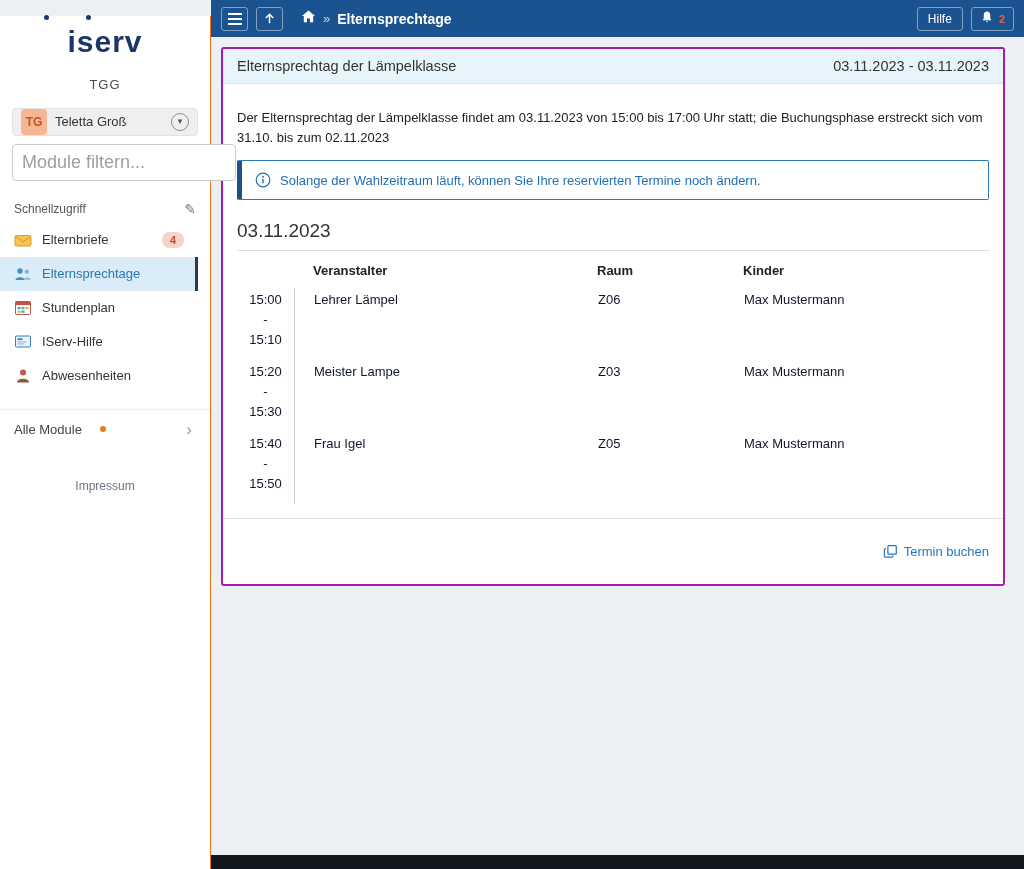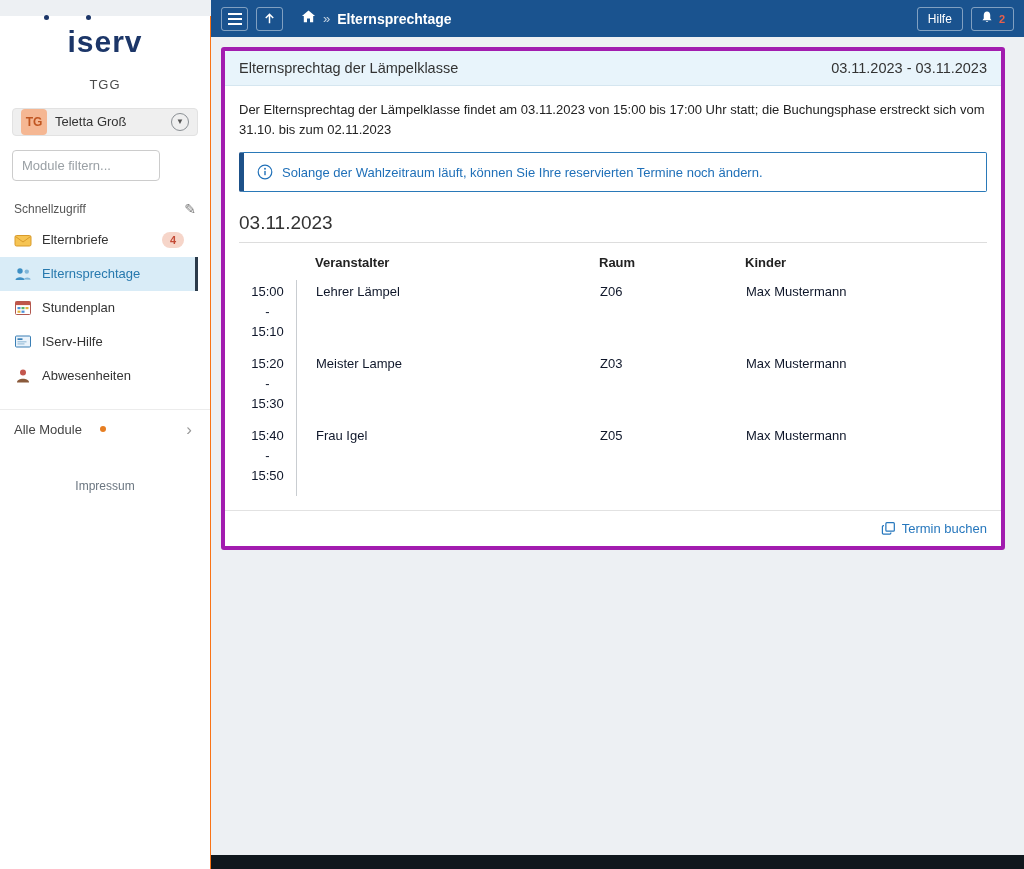--- a/index.html
+++ b/index.html
@@ -35,22 +35,22 @@
     width:26px; height:26px; border-radius:4px; background:#f5b793; color:#c05621;
     font-size:12px; font-weight:bold; display:flex; align-items:center; justify-content:center;
   }
   .user-name { font-size:13px; color:#333; flex:1; }
   .user-chevron {
     width:18px; height:18px; border-radius:50%; border:1px solid #8a8f94; color:#555;
     font-size:8px; display:flex; align-items:center; justify-content:center;
   }
 
   .filter-input {
-    display:block; margin:14px 12px 0; width:148px; padding:7px 9px;
-    font-size:13px; font-family:"Liberation Sans", sans-serif;
+    display:block; margin:8px 12px 0; width:224px; padding:7px 9px;
+    font-size:18px; font-family:"Liberation Sans", sans-serif;
     border:1px solid #ccc; border-radius:4px; color:#333; outline:none;
   }
   .filter-input::placeholder { color:#9aa0a5; }
 
   .quick-row {
     margin:20px 14px 6px; display:flex; justify-content:space-between; align-items:center;
     font-size:12px; color:#555;
   }
   .edit-icon { color:#777; font-size:14px; cursor:pointer; }
 
@@ -100,29 +100,29 @@
   .bell-btn {
     border:1px solid rgba(255,255,255,.45); border-radius:3px; height:24px;
     display:flex; align-items:center; gap:5px; padding:0 8px; cursor:pointer;
   }
   .bell-count { color:#e8604c; font-size:11px; font-weight:bold; }
 
   
   .content { position:absolute; left:211px; top:37px; right:0; bottom:14px; background:#edf0f3; overflow:hidden; }
 
   .card {
-    margin:10px 19px 0 10px; background:#fff; border:4px solid #a21caf; border-radius:3px;
+    margin:10px 19px 0 10px; background:#fff; border:2px solid #a21caf; border-radius:3px;
   }
   .card-header {
     background:#e8f4fb; border-bottom:1px solid #d5e6f0; padding:9px 14px;
     display:flex; justify-content:space-between; align-items:center; font-size:14.5px; color:#333;
     border-radius:3px 3px 0 0;
   }
   .card-body { padding:14px; }
-  .desc { font-size:13px; color:#222; line-height:1.5; }
+  .desc { font-size:13px; color:#222; line-height:1.5;margin-top:10px; }
 
   .alert {
     margin-top:13px; border:1px solid #2a79b8; border-left:5px solid #1d5189; background:#fff;
     padding:11px 13px; display:flex; align-items:center; gap:9px; color:#2070b8; font-size:13px;
     border-radius:2px;
   }
   .alert svg { flex:0 0 16px; }
 
   .day-heading { font-size:19px; font-weight:400; color:#333; margin:20px 0 8px; }
   .day-rule { border:none; border-top:1px solid #ddd; margin-bottom:4px; }
@@ -133,21 +133,21 @@
   .t-content.with-line { border-left:1px solid #c9cdd1; }
   .col-veranstalter { width:284px; flex:0 0 284px; }
   .col-raum { width:146px; flex:0 0 146px; }
   .col-kinder { flex:1; }
 
   .sched-row { display:flex; min-height:72px; font-size:13px; color:#0f172a; }
   .sched-row .time-block { display:flex; flex-direction:column; align-items:center; gap:3px; padding-top:4px; line-height:1.3; }
   .sched-row .t-content { padding-top:4px; }
 
   .card-footer {
-    border-top:1px solid #e2e2e2; padding:10px 14px; display:flex; justify-content:flex-end;
+    border-top:1px solid #e2e2e2; padding:25px 14px; display:flex; justify-content:flex-end;
   }
   .book-link { display:flex; align-items:center; gap:6px; color:#2677bd; font-size:13px; cursor:pointer; }
 
   .footer-bar { position:absolute; left:211px; right:0; bottom:0; height:14px; background:#10171d; }
 </style>
 </head>
 <body>
 
 <div class="sidebar">
   <div class="logo-wrap">

